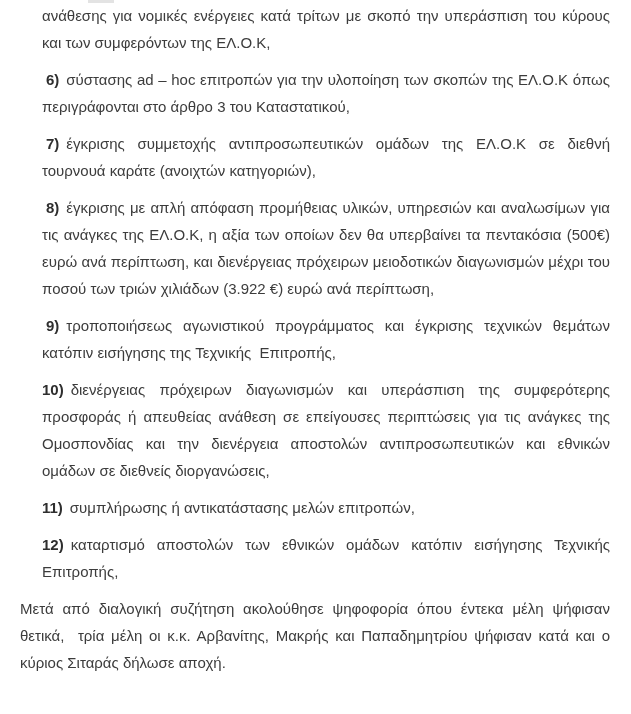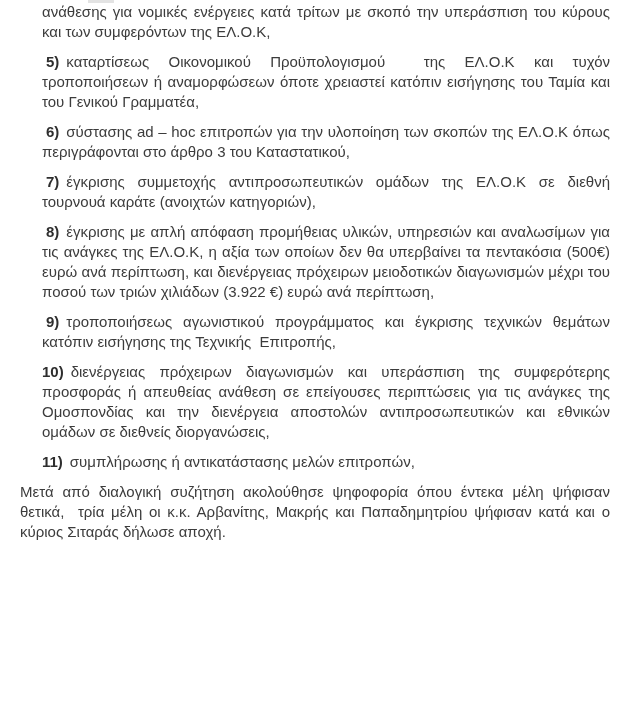--- a/index.html
+++ b/index.html
@@ -10,21 +10,21 @@
   .page {
     position: relative;
     width: 631px;
     height: 706px;
     box-sizing: border-box;
     background: #ffffff;
     overflow: hidden;
     padding: 2px 21px 0 42px;
     font-family: "Liberation Sans", "DejaVu Sans", sans-serif;
     font-size: 15px;
-    line-height: 20px;
+    line-height: 27px;
     color: #3c3c3c;
   }
   
   .crop-artifact {
     position: absolute;
     left: 88px;
     top: 0;
     width: 26px;
     height: 3px;
     background: #e3e3e3;
@@ -50,31 +50,31 @@
   }
 </style>
 </head>
 <body>
 
 <div class="page">
   <div class="crop-artifact"></div>
 
   <p class="para"><span class="body-text">ανάθεσης για νομικές ενέργειες κατά τρίτων με σκοπό την υπεράσπιση του κύρους και των συμφερόντων της ΕΛ.Ο.Κ,</span></p>
 
-  <p class="para item sd"><strong class="num">5)</strong><span class="body-text">καταρτίσεως Οικονομικού Προϋπολογισμού  της ΕΛ.Ο.Κ και τυχόν τροποποιήσεων ή αναμορφώσεων όποτε χρειαστεί κατόπιν εισήγησης του Ταμία και του Γενικού Γραμματέα,</span></p>
 
   <p class="para item sd"><strong class="num">6)</strong><span class="body-text">σύστασης ad – hoc επιτροπών για την υλοποίηση των σκοπών της ΕΛ.Ο.Κ όπως περιγράφονται στο άρθρο 3 του Καταστατικού,</span></p>
 
   <p class="para item sd"><strong class="num">7)</strong><span class="body-text">έγκρισης συμμετοχής αντιπροσωπευτικών ομάδων της ΕΛ.Ο.Κ σε διεθνή τουρνουά καράτε (ανοιχτών κατηγοριών),</span></p>
 
   <p class="para item sd"><strong class="num">8)</strong><span class="body-text">έγκρισης με απλή απόφαση προμήθειας υλικών, υπηρεσιών και αναλωσίμων για τις ανάγκες της ΕΛ.Ο.Κ, η αξία των οποίων δεν θα υπερβαίνει τα πεντακόσια (500€) ευρώ ανά περίπτωση, και διενέργειας πρόχειρων μειοδοτικών διαγωνισμών μέχρι του ποσού των τριών χιλιάδων (3.922 €) ευρώ ανά περίπτωση,</span></p>
 
   <p class="para item sd"><strong class="num">9)</strong><span class="body-text">τροποποιήσεως αγωνιστικού προγράμματος και έγκρισης τεχνικών θεμάτων κατόπιν εισήγησης της Τεχνικής  Επιτροπής,</span></p>
 
   <p class="para item"><strong class="num">10)</strong><span class="body-text">διενέργειας πρόχειρων διαγωνισμών και υπεράσπιση της συμφερότερης προσφοράς ή απευθείας ανάθεση σε επείγουσες περιπτώσεις για τις ανάγκες της Ομοσπονδίας και την διενέργεια αποστολών αντιπροσωπευτικών και εθνικών ομάδων σε διεθνείς διοργανώσεις,</span></p>
 
   <p class="para item"><strong class="num">11)</strong><span class="body-text">συμπλήρωσης ή αντικατάστασης μελών επιτροπών,</span></p>
 
+  <p class="para item"><strong class="num">12)</strong><span class="body-text">καταρτισμό αποστολών των εθνικών ομάδων κατόπιν εισήγησης Τεχνικής Επιτροπής,</span></p>
 
 
 
   <p class="para closing"><span class="body-text">Μετά από διαλογική συζήτηση ακολούθησε ψηφοφορία όπου έντεκα μέλη ψήφισαν θετικά,  τρία μέλη οι κ.κ. Αρβανίτης, Μακρής και Παπαδημητρίου ψήφισαν κατά και ο κύριος Σιταράς δήλωσε αποχή.</span></p>
 </div>
 
 </body></html>

